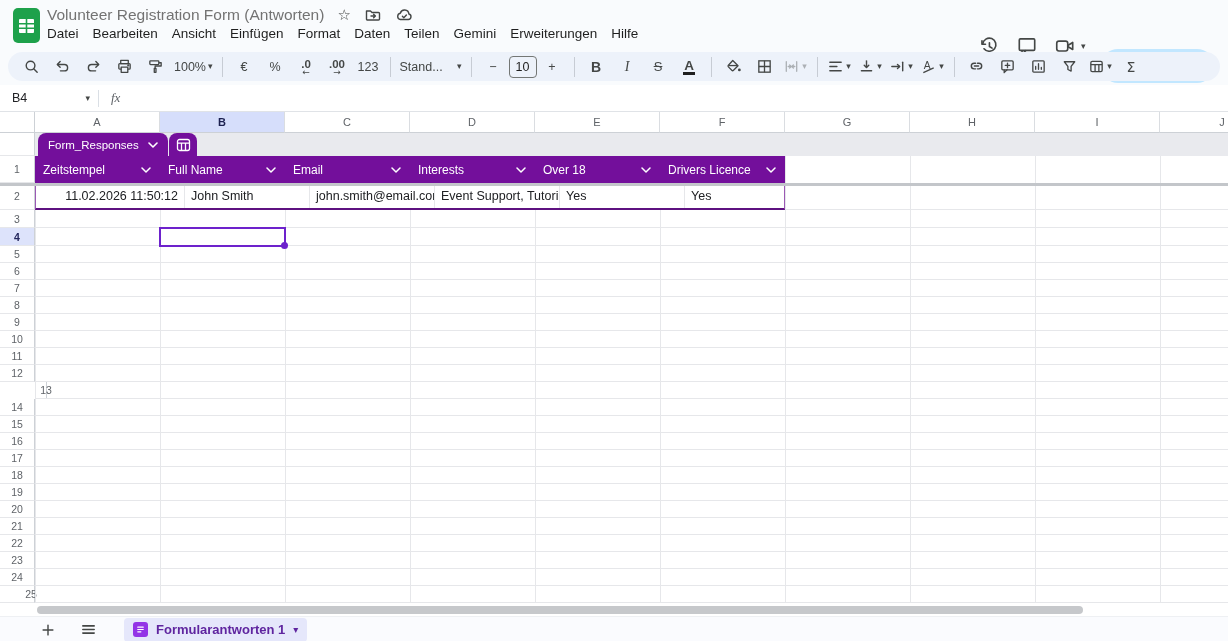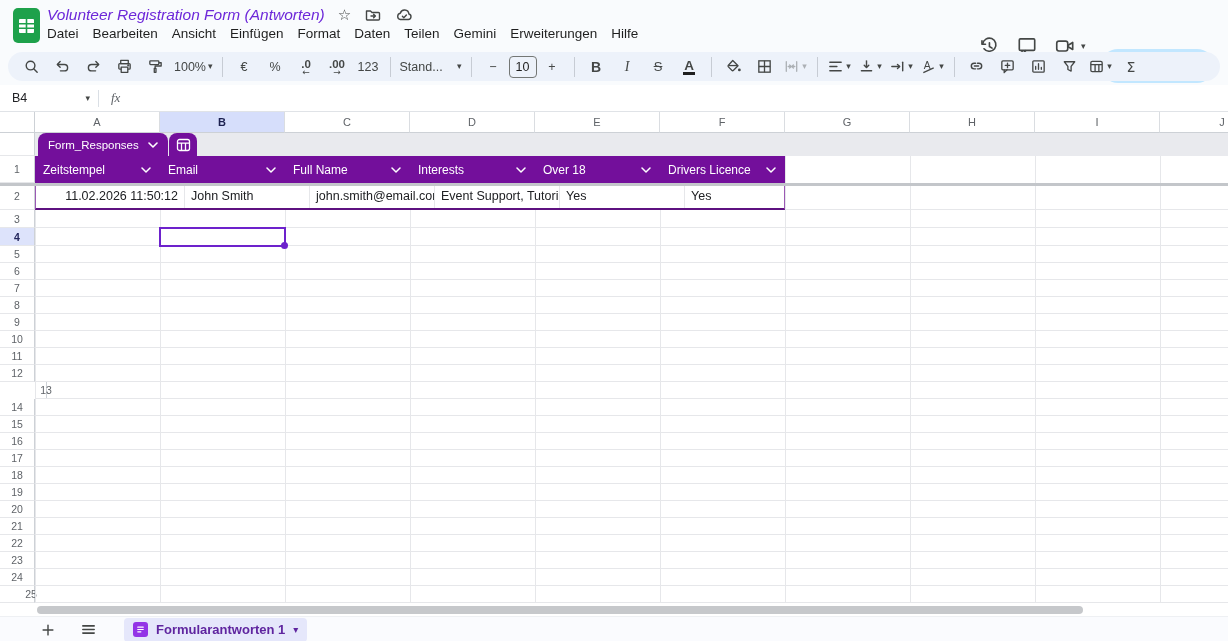--- a/index.html
+++ b/index.html
@@ -3,21 +3,21 @@
 <meta charset="utf-8">
 <style>
   html,body{margin:0;padding:0;background:#fff;}
   .app{position:relative;width:1228px;height:641px;overflow:hidden;background:#fff;
        font-family:"Liberation Sans",sans-serif;-webkit-font-smoothing:antialiased;}
   
   .topbar{position:absolute;left:0;top:0;width:100%;height:85px;background:#f9fbfd;}
   .logo{position:absolute;left:13px;top:8px;width:27px;height:35px;background:#1ea14b;border-radius:5px;}
   .logo svg{position:absolute;left:6px;top:11px;}
   .title-row{position:absolute;left:47px;top:6px;display:flex;align-items:center;gap:13px;}
-  .doc-title{font-size:15.5px;color:#6d28d9;font-style:italic;}
+  .doc-title{font-size:15.5px;color:#737373;}
   .t-icon{display:flex;align-items:center;color:#444746;}
   .star-glyph{font-size:15px;color:#444746;font-family:"DejaVu Sans",sans-serif;line-height:1;}
   .menu-row{position:absolute;left:40px;top:25px;display:flex;}
   .menu-item{padding:1px 7px;font-size:13.5px;color:#1f1f1f;border-radius:8px;cursor:default;}
   .top-actions{position:absolute;right:14px;top:9px;display:flex;align-items:center;gap:16px;}
   .share-pill{display:flex;align-items:stretch;height:34px;background:var(--share-bg,#c2e7ff);border-radius:17px;overflow:hidden;margin-top:40px;}
   .share-main{display:flex;align-items:center;gap:7px;padding:0 12px 0 15px;color:#08314f;font-size:13.5px;font-weight:bold;}
   .share-sep{width:1px;background:rgba(11,60,100,.22);margin:5px 0;}
   .share-caret{display:flex;align-items:center;padding:0 10px;color:#08314f;font-size:10px;}
   .caret{font-family:"DejaVu Sans",sans-serif;font-size:9px;color:#444746;line-height:1;}
@@ -428,29 +428,29 @@
     <div class="theader" id="table-header">
         <div class="thcell">
           <span>Zeitstempel</span>
           <span>
             <svg width="10" height="6" viewBox="0 0 10 6">
               <path d="M1 1 L5 5 L9 1" stroke="#fff" stroke-width="1.5" fill="none" stroke-linecap="round" stroke-linejoin="round"></path>
             </svg>
           </span>
         </div>
         <div class="thcell">
-          <span>Email</span>
+          <span>Full Name</span>
           <span>
             <svg width="10" height="6" viewBox="0 0 10 6">
               <path d="M1 1 L5 5 L9 1" stroke="#fff" stroke-width="1.5" fill="none" stroke-linecap="round" stroke-linejoin="round"></path>
             </svg>
           </span>
         </div>
         <div class="thcell">
-          <span>Full Name</span>
+          <span>Email</span>
           <span>
             <svg width="10" height="6" viewBox="0 0 10 6">
               <path d="M1 1 L5 5 L9 1" stroke="#fff" stroke-width="1.5" fill="none" stroke-linecap="round" stroke-linejoin="round"></path>
             </svg>
           </span>
         </div>
         <div class="thcell">
           <span>Interests</span>
           <span>
             <svg width="10" height="6" viewBox="0 0 10 6">

